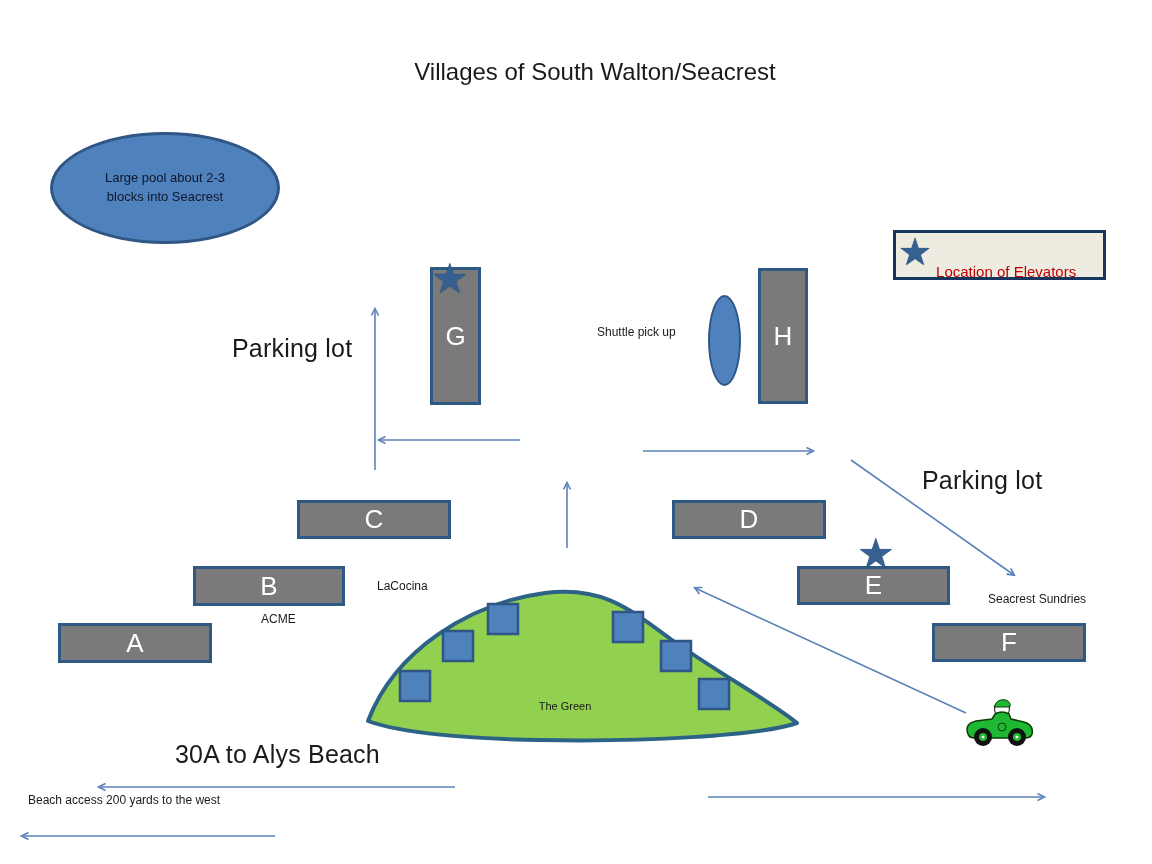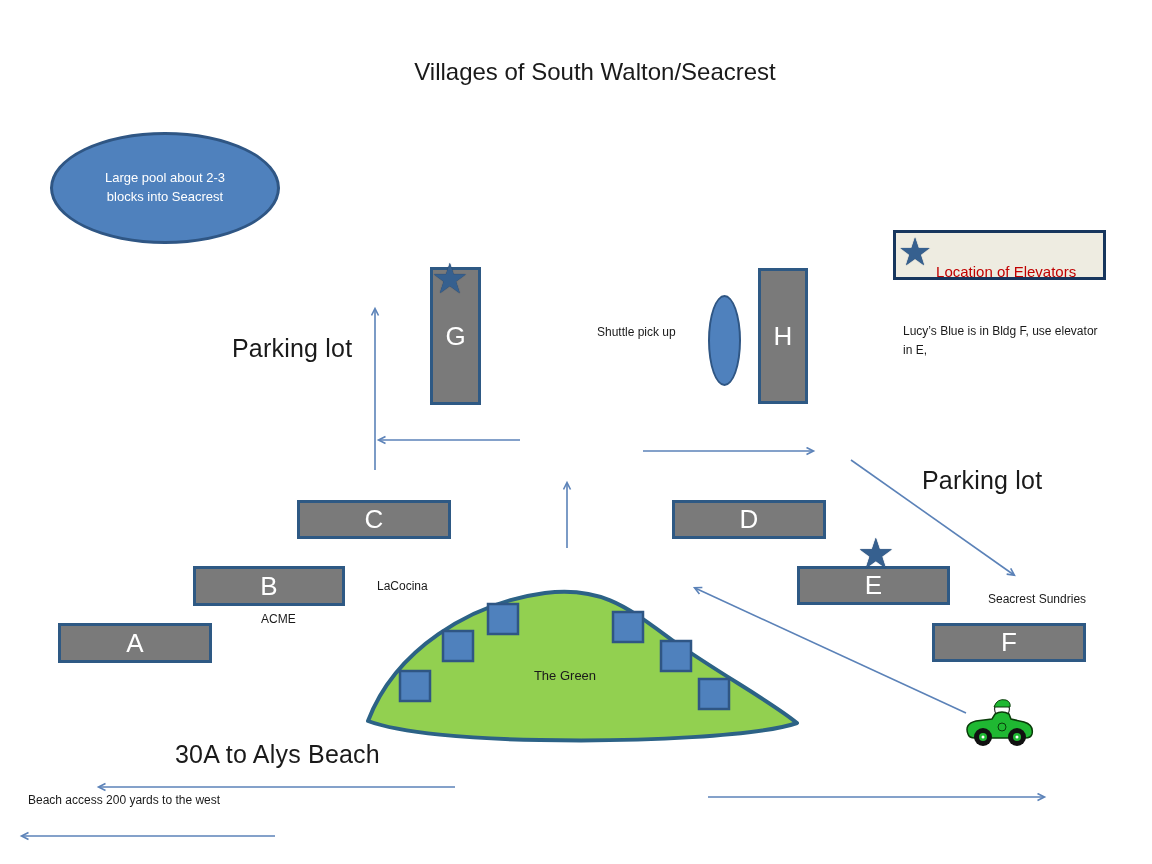--- a/index.html
+++ b/index.html
@@ -16,40 +16,40 @@
     position:absolute;z-index:2;box-sizing:border-box;
     background:#7a7a7a;border:3px solid #2e5984;color:#ffffff;
     display:flex;align-items:center;justify-content:center;
     font-size:26px;
   }
   .pool{
     position:absolute;z-index:2;box-sizing:border-box;
     background:#4f81bd;border:3px solid #2f5684;border-radius:50%;
     display:flex;align-items:center;justify-content:center;
   }
-  .pool-text{color:#ffffff;font-size:13px;text-align:center;width:160px;line-height:1.45;}
+  .pool-text{color:#0f172a;font-size:13px;text-align:center;width:160px;line-height:1.45;}
   .shuttle-ellipse{
     position:absolute;z-index:2;box-sizing:border-box;
     background:#4f81bd;border:2px solid #2f5684;border-radius:50%;
   }
   .legend{
     position:absolute;z-index:2;box-sizing:border-box;
     background:#eeece1;border:3px solid #17365d;
     display:flex;align-items:center;
   }
   .legend-label{color:#c00000;font-size:15px;margin-left:4px;margin-top:32px;}
   .star{
     position:absolute;z-index:3;color:#36608f;line-height:1;
     text-shadow:0 0 1px #17365d;
   }
   .legend .star-inline{
     position:static;color:#36608f;font-size:38px;line-height:1;margin:-6px 0 0 2px;
     text-shadow:0 0 1px #17365d;
   }
-  .green-label{font-size:13px;z-index:2;}
+  .green-label{font-size:11px;z-index:2;margin-top:32px;}
 </style>
 </head>
 <body>
 
 <div class="canvas">
 
   <svg class="overlay" width="1152" height="864" viewBox="0 0 1152 864">
     <defs>
       <marker id="ah" markerWidth="12" markerHeight="12" refX="7.5" refY="4.5" orient="auto" markerUnits="userSpaceOnUse">
         <path d="M1 1 L8 4.5 L1 8" fill="none" stroke="#5b82b8" stroke-width="1.6"></path>
@@ -99,21 +99,20 @@
 
   <div class="pool" style="left:50px;top:132px;width:230px;height:112px;">
     <div class="pool-text">Large pool  about 2-3 blocks into Seacrest</div>
   </div>
 
   <div class="legend" style="left:893px;top:230px;width:213px;height:50px;">
     <span class="star-inline">★</span>
     <span class="legend-label">Location of Elevators</span>
   </div>
 
-  <div class="txt small" style="left:903px;top:322px;width:195px;white-space:normal;line-height:1.55;">Lucy’s Blue is in Bldg F, use elevator in E,</div>
 
   <div class="txt big" style="left:232px;top:334px;">Parking lot</div>
   <div class="txt big" style="left:922px;top:466px;">Parking lot</div>
 
   <div class="txt small" style="left:597px;top:325px;">Shuttle pick up</div>
   <div class="shuttle-ellipse" style="left:708px;top:295px;width:33px;height:91px;"></div>
 
   <div class="bldg" style="left:58px;top:623px;width:154px;height:40px;">A</div>
   <div class="bldg" style="left:193px;top:566px;width:152px;height:40px;">B</div>
   <div class="bldg" style="left:297px;top:500px;width:154px;height:39px;">C</div>

